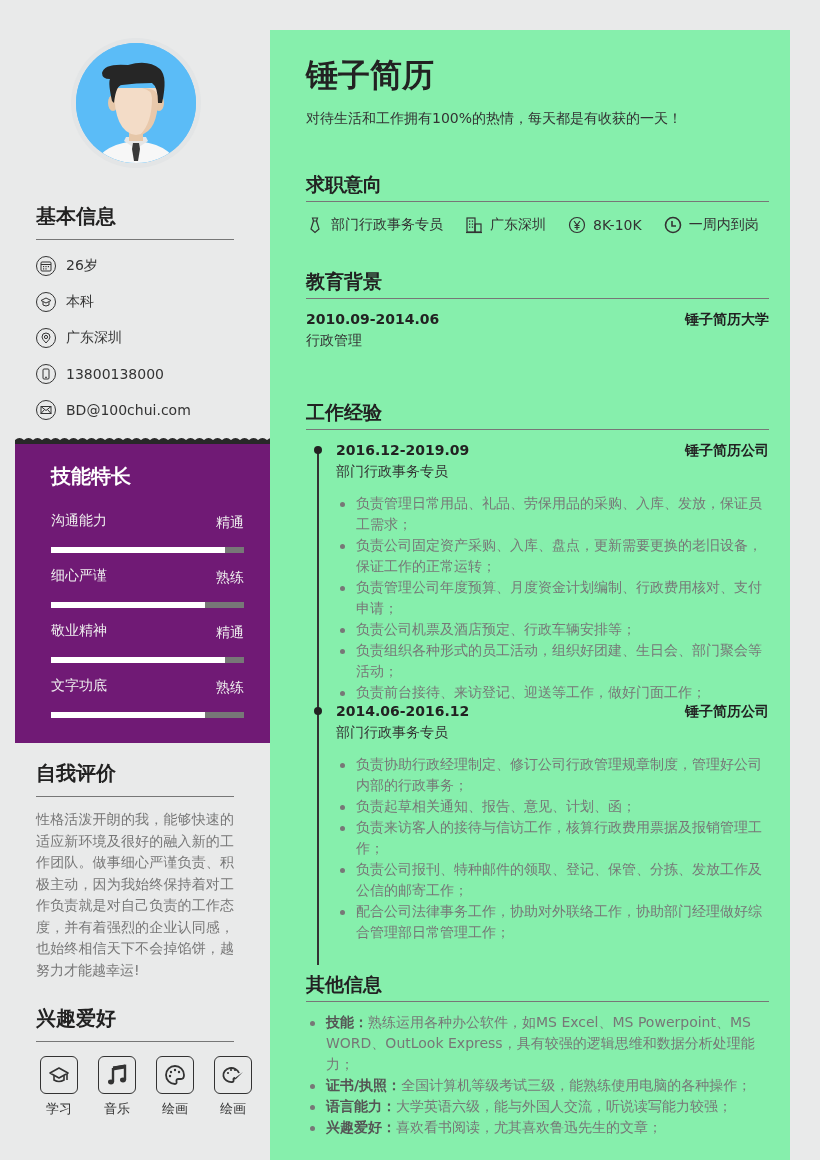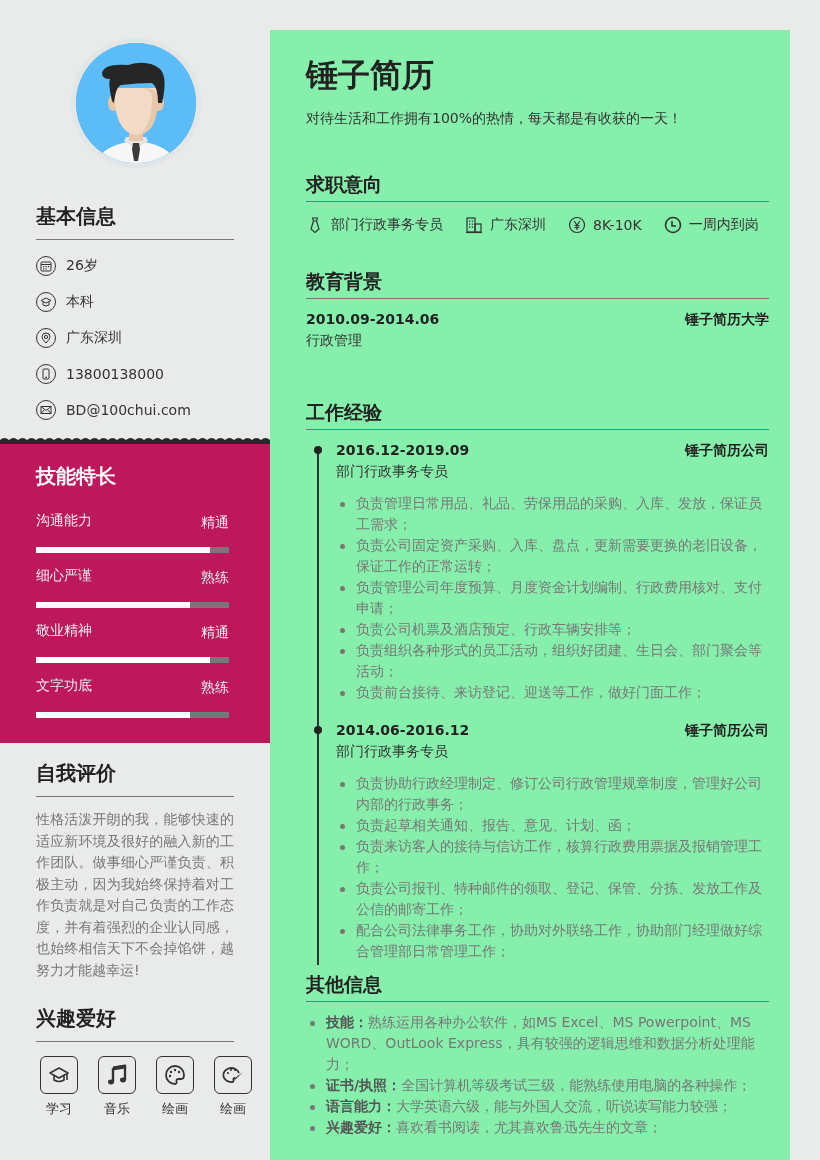--- a/index.html
+++ b/index.html
@@ -14,21 +14,21 @@
 
   .side-section { position: absolute; left: 36px; width: 198px; }
   .side-title { font-size: 20px; font-weight: bold; color: #222; height: 32px; line-height: 32px; }
   .side-rule { height: 1px; background: #777; margin-top: 7px; }
 
   .info-list { list-style: none; margin-top: 8px; }
   .info-item { display: flex; align-items: center; height: 36px; font-size: 14px; color: #333; }
   .info-icon { width: 20px; height: 20px; border: 1.3px solid #333; border-radius: 50%; display: inline-flex; align-items: center; justify-content: center; margin-right: 10px; flex-shrink: 0; }
   .info-icon svg { width: 12px; height: 12px; }
 
-  .skills-panel { position: absolute; left: 0; top: 442px; width: 316px; height: 301px; background: #be185d; }
+  .skills-panel { position: absolute; left: 15px; top: 442px; width: 316px; height: 301px; background: #701a75; }
   .zigzag { position: absolute; left: 0; top: -6px; width: 270px; height: 8px; }
   .skills-panel .side-title { color: #fff; position: absolute; left: 36px; top: 18px; }
   .skill { position: absolute; left: 36px; width: 193px; }
   .skill-row { display: flex; justify-content: space-between; font-size: 14px; color: #eee; height: 20px; }
   .skill-row .lvl { padding-top: 2px; font-family: Liberation Serif, serif; }
   .skill-bar { margin-top: 15px; height: 6px; background: #777; position: relative; }
   .skill-fill { position: absolute; left: 0; top: 0; height: 6px; background: #fff; }
 
   .self-text { font-size: 14px; color: #777; line-height: 21.5px; margin-top: 12px; text-align: justify; }
 
@@ -331,21 +331,21 @@
         <ul class="bullets">
           <li>负责管理日常用品、礼品、劳保用品的采购、入库、发放，保证员工需求；</li>
           <li>负责公司固定资产采购、入库、盘点，更新需要更换的老旧设备，保证工作的正常运转；</li>
           <li>负责管理公司年度预算、月度资金计划编制、行政费用核对、支付申请；</li>
           <li>负责公司机票及酒店预定、行政车辆安排等；</li>
           <li>负责组织各种形式的员工活动，组织好团建、生日会、部门聚会等活动；</li>
           <li>负责前台接待、来访登记、迎送等工作，做好门面工作；</li>
         </ul>
       </div>
 
-      <div class="job" style="margin-top:19px;">
+      <div class="job" style="margin-top:0;">
         <span class="job-dot"></span>
         <div class="row-between">
           <span>2014.06-2016.12</span>
           <span>锤子简历公司</span>
         </div>
         <div class="sub">部门行政事务专员</div>
         <ul class="bullets">
           <li>负责协助行政经理制定、修订公司行政管理规章制度，管理好公司内部的行政事务；</li>
           <li>负责起草相关通知、报告、意见、计划、函；</li>
           <li>负责来访客人的接待与信访工作，核算行政费用票据及报销管理工作；</li>

